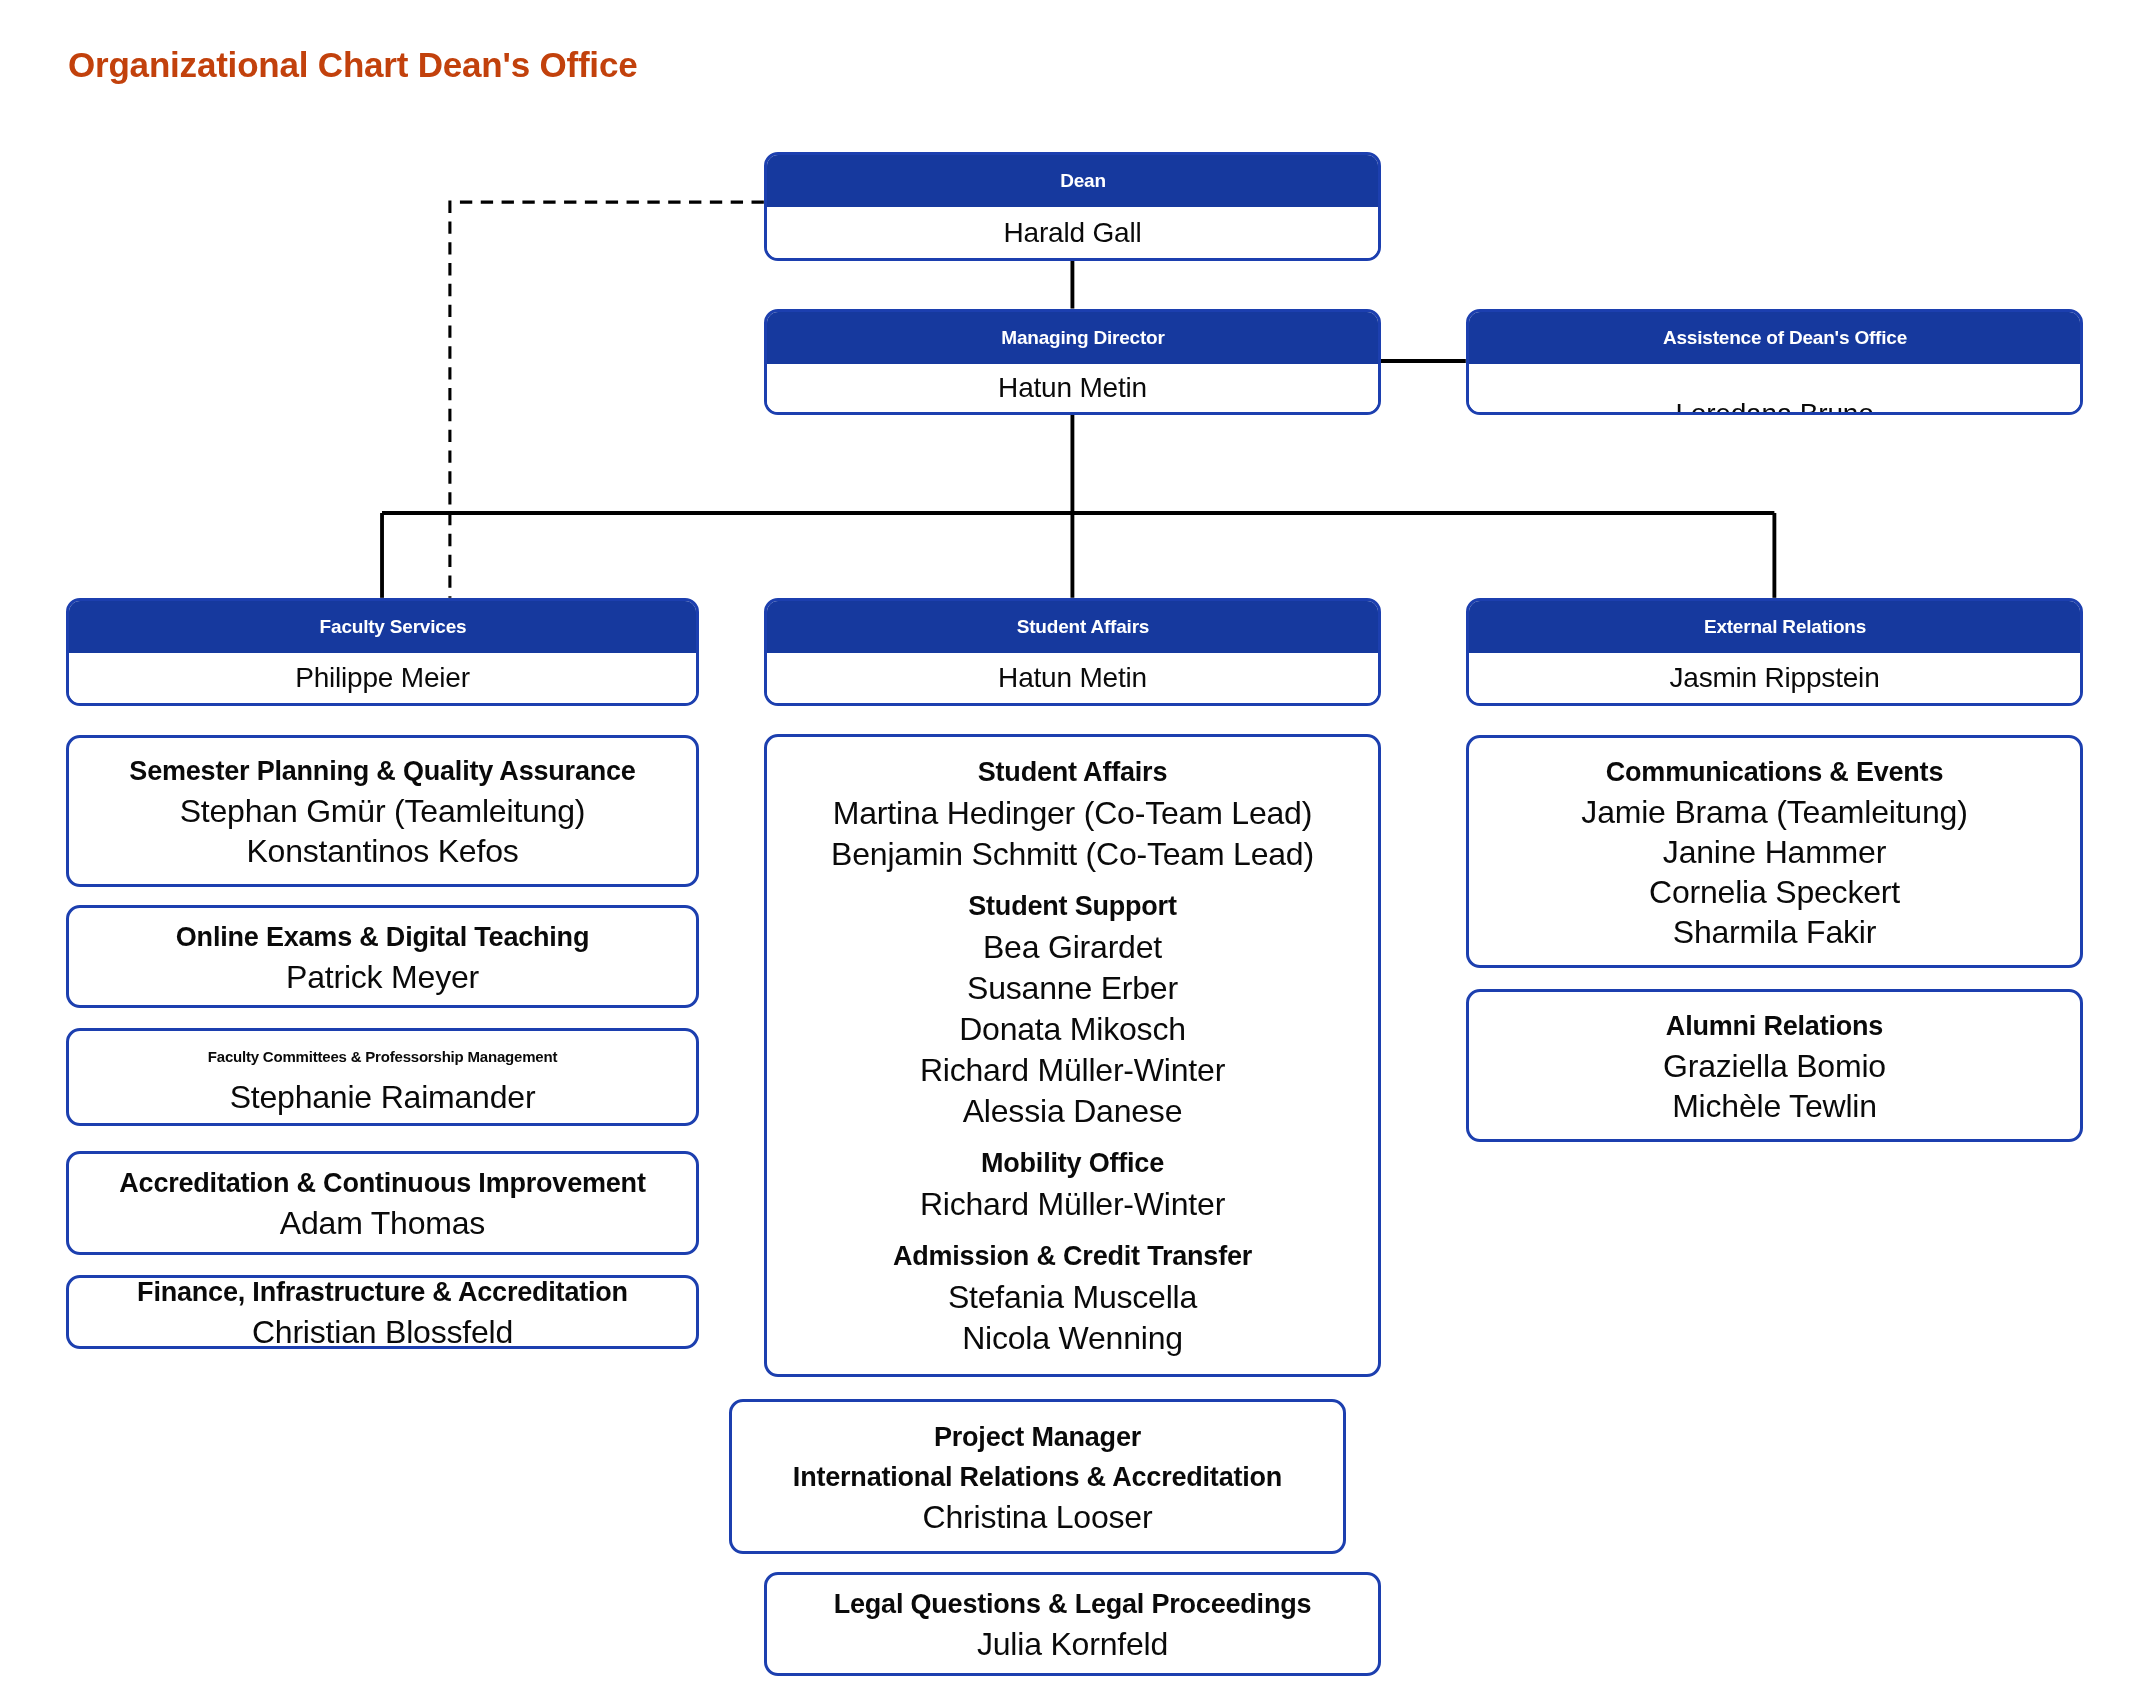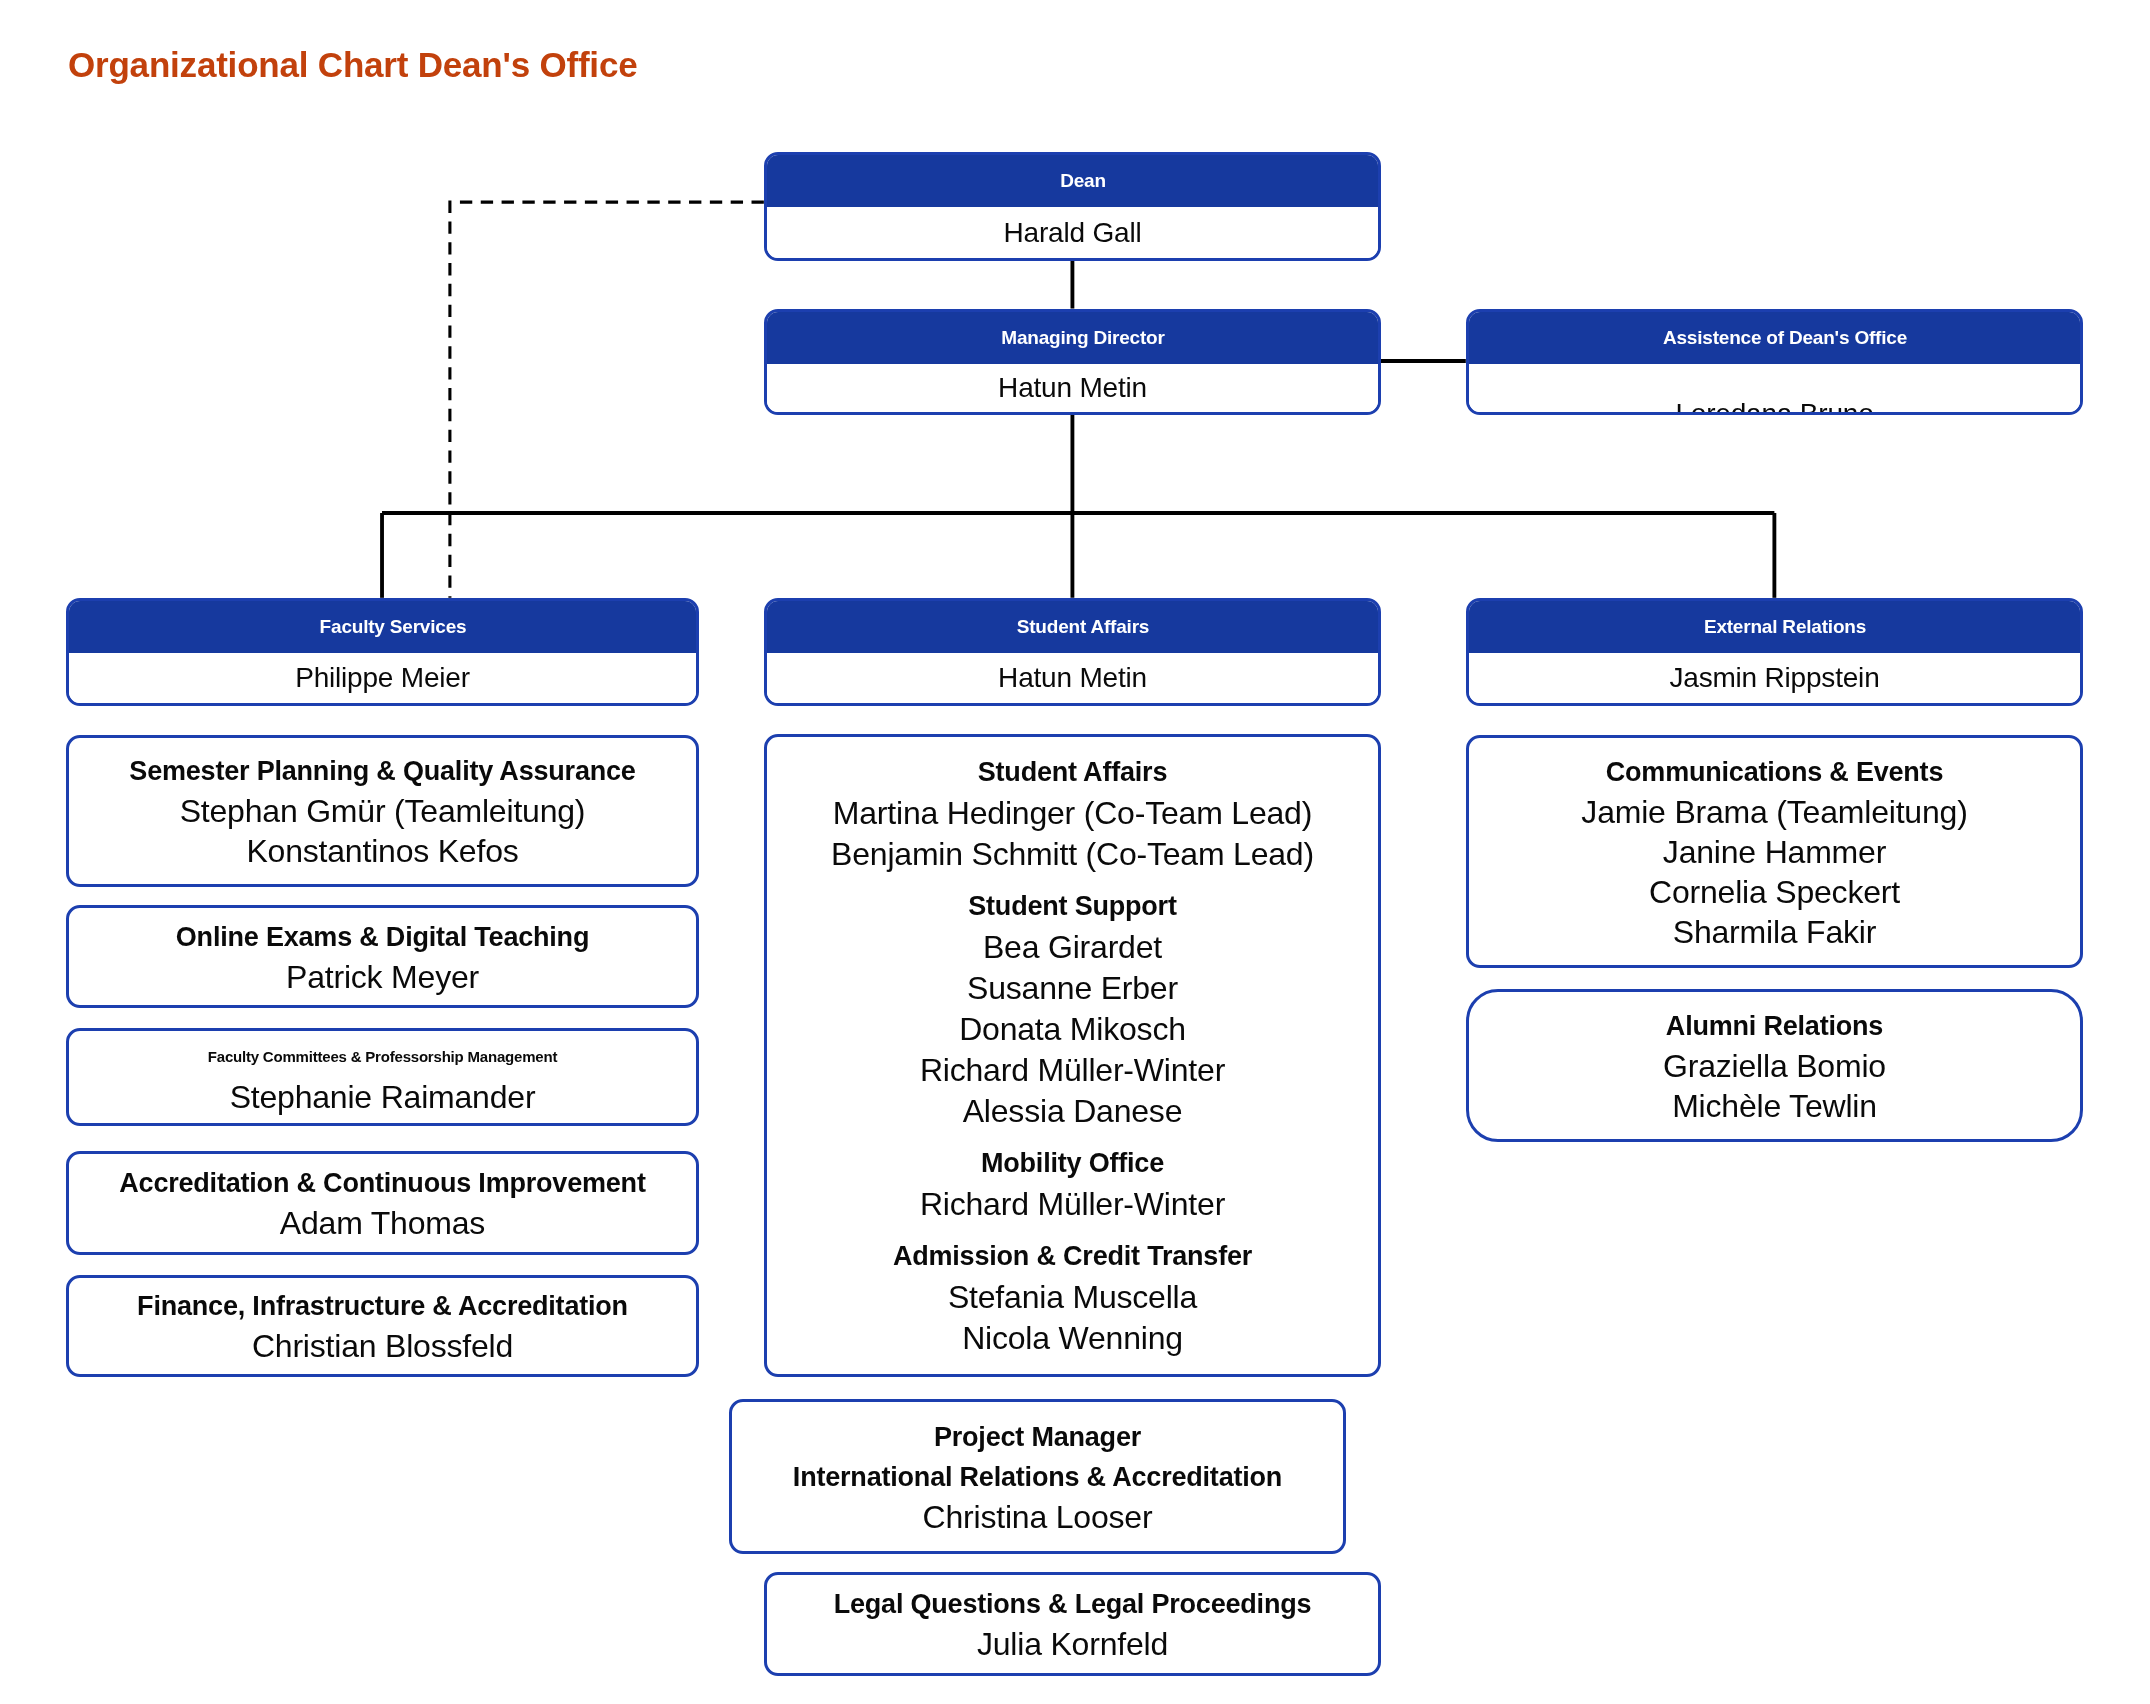--- a/index.html
+++ b/index.html
@@ -144,21 +144,21 @@
   <div class="unit unit--small-title" style="left:66px;top:1028px;width:633px;height:98px;">
     <div class="unit-title">Faculty Committees &amp; Professorship Management</div>
     <div class="member">Stephanie Raimander</div>
   </div>
 
   <div class="unit" style="left:66px;top:1151px;width:633px;height:104px;">
     <div class="unit-title">Accreditation &amp; Continuous Improvement</div>
     <div class="member">Adam Thomas</div>
   </div>
 
-  <div class="unit" style="left:66px;top:1275px;width:633px;height:102px;">
+  <div class="unit" style="left:66px;top:1275px;width:633px;height:74px;">
     <div class="unit-title">Finance, Infrastructure &amp; Accreditation</div>
     <div class="member">Christian Blossfeld</div>
   </div>
 
   <div class="unit" style="left:764px;top:734px;width:617px;height:643px;">
     <div class="tsection">
       <div class="section-title">Student Affairs</div>
       <div class="member">Martina Hedinger (Co-Team Lead)</div>
       <div class="member">Benjamin Schmitt (Co-Team Lead)</div>
     </div>
@@ -193,20 +193,20 @@
   </div>
 
   <div class="unit" style="left:1466px;top:735px;width:617px;height:233px;">
     <div class="unit-title">Communications &amp; Events</div>
     <div class="member">Jamie Brama (Teamleitung)</div>
     <div class="member">Janine Hammer</div>
     <div class="member">Cornelia Speckert</div>
     <div class="member">Sharmila Fakir</div>
   </div>
 
-  <div class="unit" style="left:1466px;top:989px;width:617px;height:153px;border-radius:32px;">
+  <div class="unit" style="left:1466px;top:989px;width:617px;height:153px;">
     <div class="unit-title">Alumni Relations</div>
     <div class="member">Graziella Bomio</div>
     <div class="member">Michèle Tewlin</div>
   </div>
 
 </div>
 
 
 </body></html>

